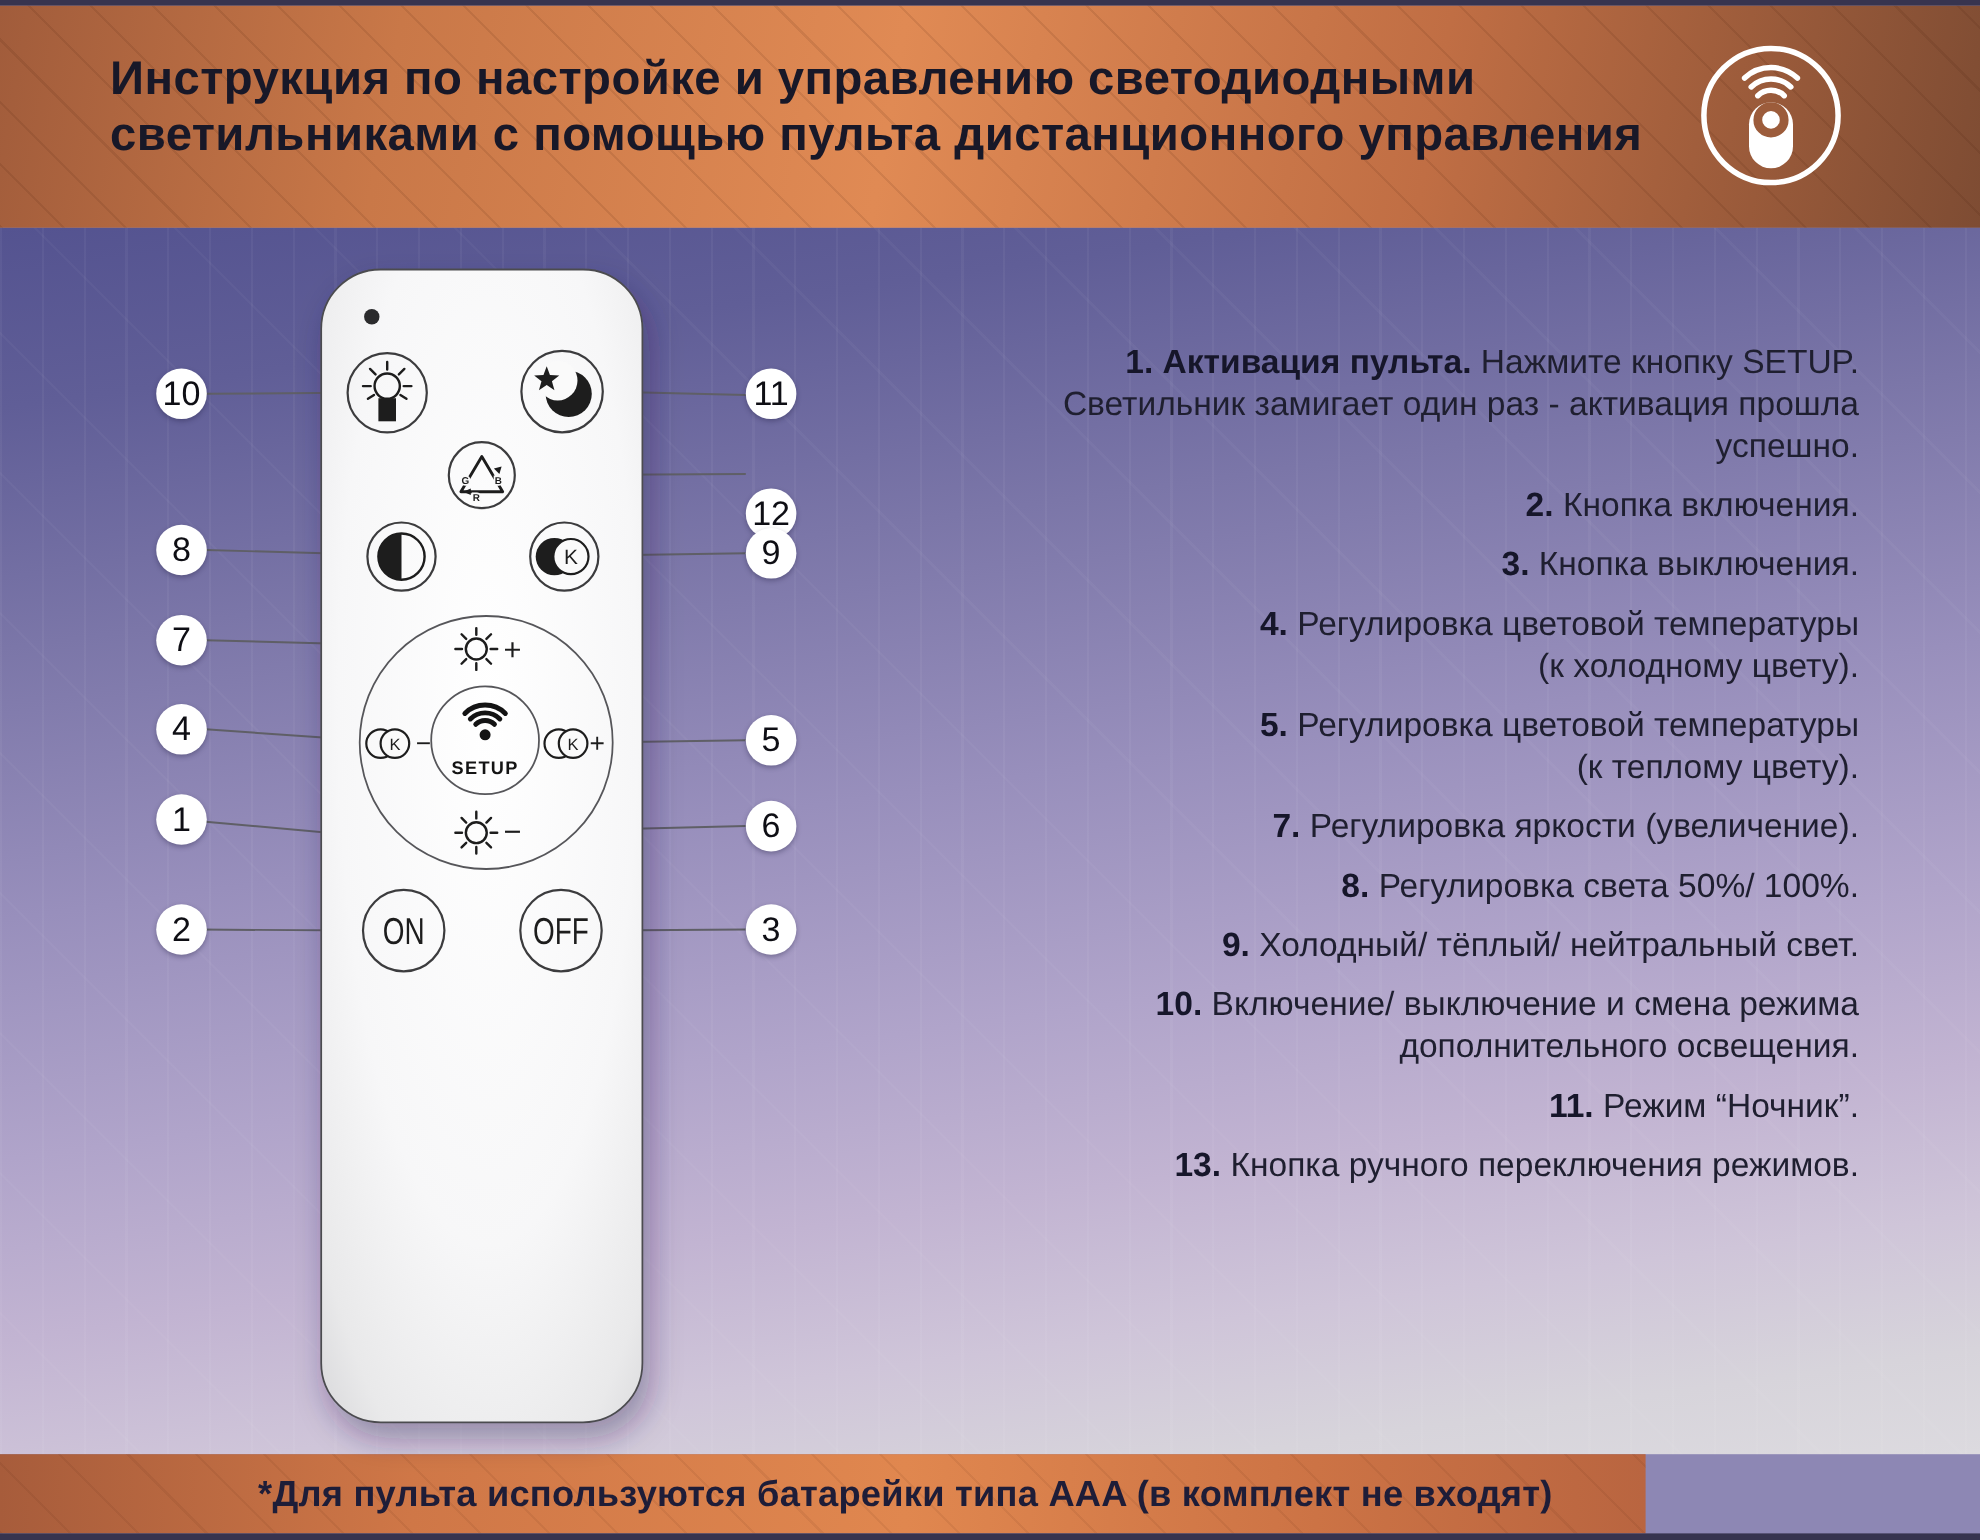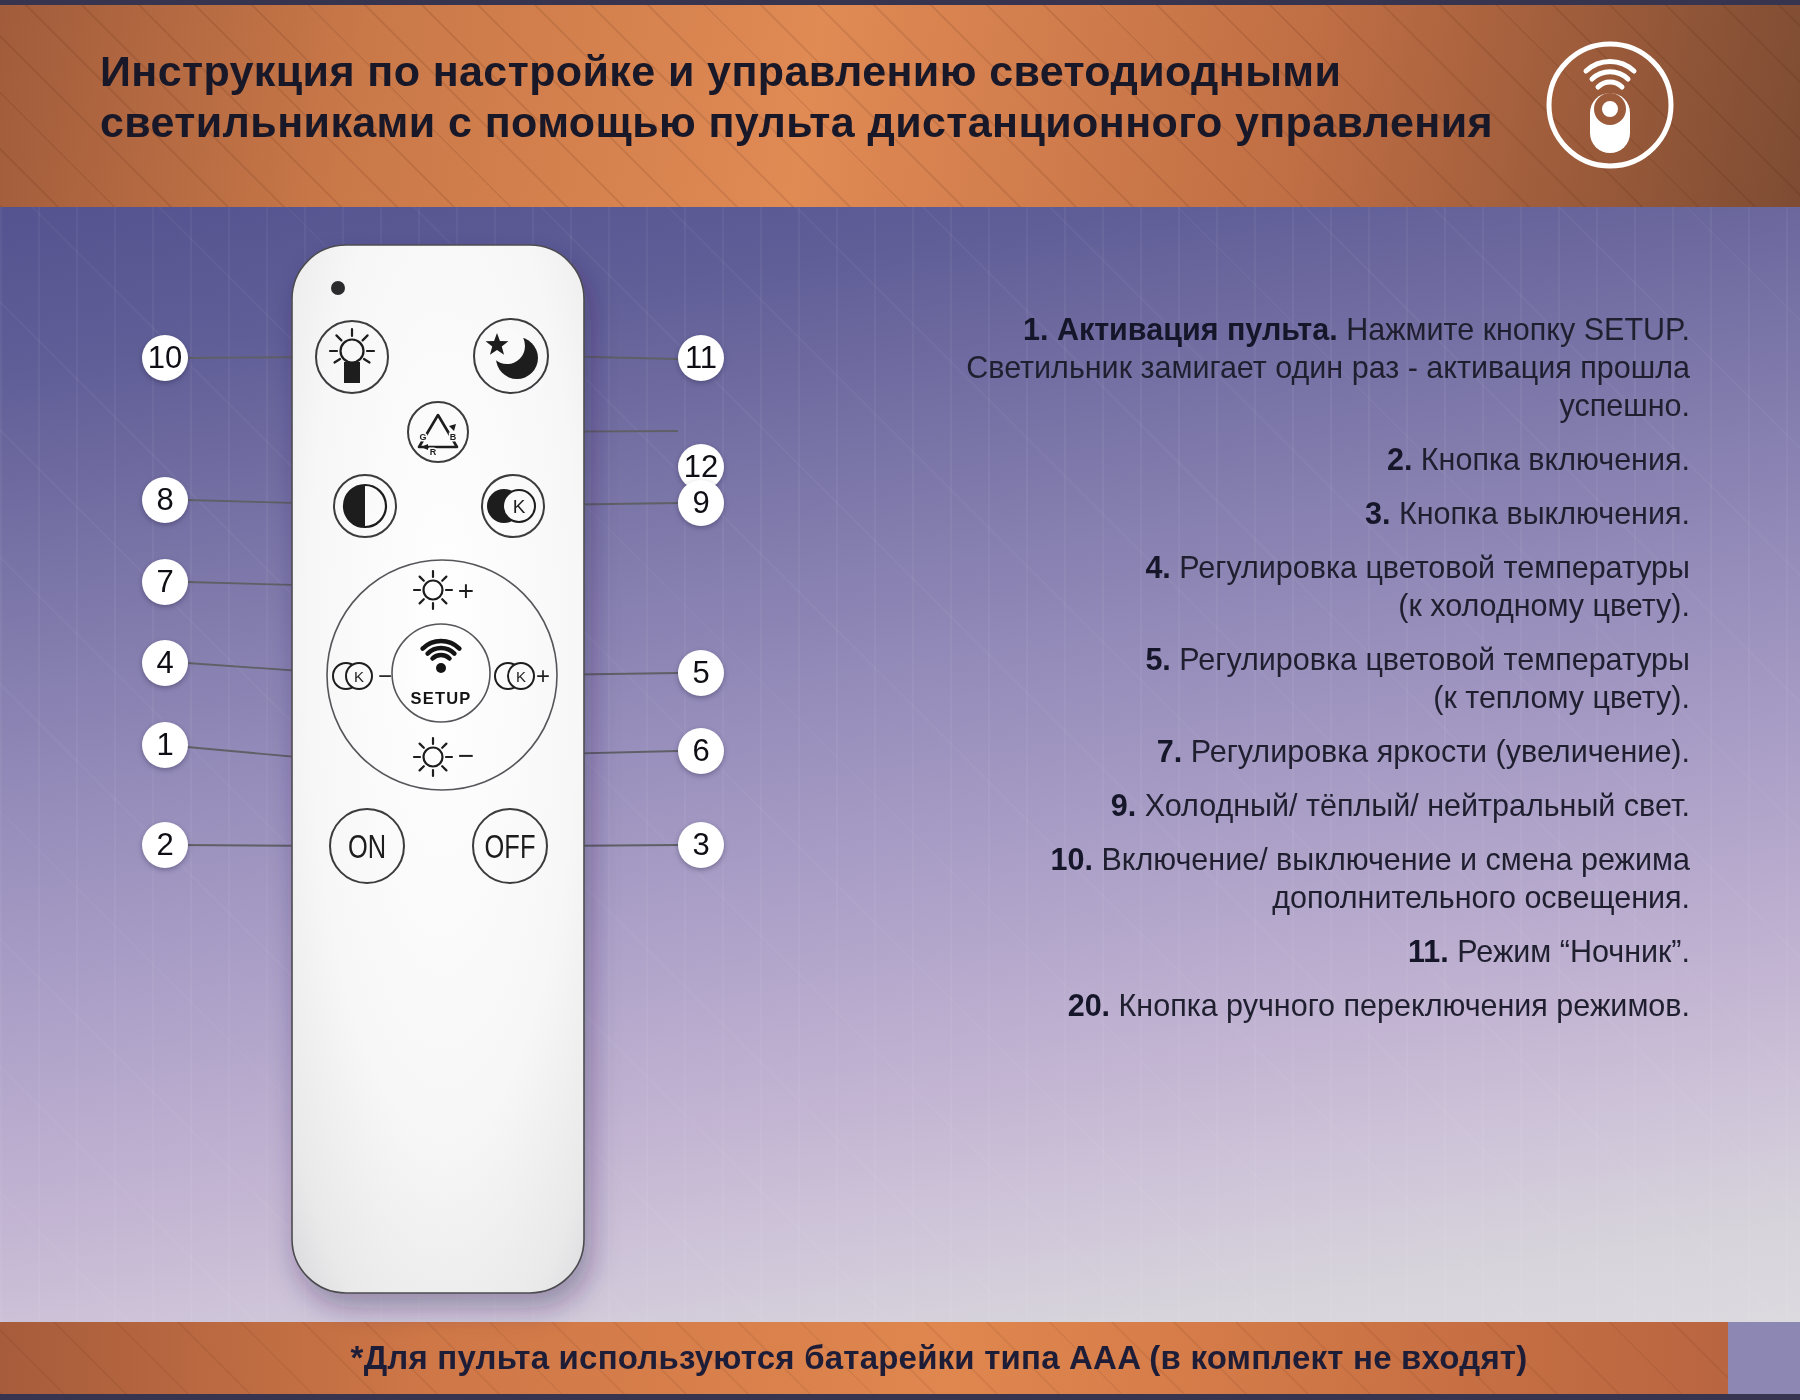--- a/index.html
+++ b/index.html
@@ -31,21 +31,21 @@
     background:linear-gradient(172deg,#545390 0%,#605e97 12%,#7b76a8 28%,#988fbc 46%,#b0a4ca 62%,#c2b4d2 74%,#cfc5d9 84%,#d7d4db 93%,#dcdadf 100%);
   }
   .stage::after{
     content:"";position:absolute;inset:0;
     background:
       repeating-linear-gradient(90deg,rgba(255,255,255,.045) 0 2px,transparent 2px 38px),
       repeating-linear-gradient(45deg,rgba(255,255,255,.03) 0 2px,transparent 2px 90px);
   }
   
   .footer{
-    position:absolute;left:0;top:1322px;width:1728px;height:72px;z-index:2;
+    position:absolute;left:0;top:1322px;width:1496px;height:72px;z-index:2;
     background:linear-gradient(90deg,#a75c3b 0%,#cf7747 25%,#e0874f 55%,#cc7345 80%,#b96540 100%);
     display:flex;align-items:center;justify-content:center;
   }
   .footer::after{
     content:"";position:absolute;inset:0;
     background:repeating-linear-gradient(45deg,rgba(60,20,0,.07) 0 2px,transparent 2px 44px);
   }
   .footer-note{
     position:relative;z-index:2;margin-left:150px;
     font-size:33px;font-weight:700;color:#1e1d38;letter-spacing:.2px;
@@ -242,21 +242,22 @@
     <div class="callout" style="left: 678px; top: 822px;">3</div>
   </div>
 
 <div class="instructions" id="instructions">
     <p><b>1. Активация пульта.</b> Нажмите кнопку SETUP.<br>Светильник замигает один раз - активация прошла<br>успешно.</p>
     <p><b>2.</b> Кнопка включения.</p>
     <p><b>3.</b> Кнопка выключения.</p>
     <p><b>4.</b> Регулировка цветовой температуры<br>(к холодному цвету).</p>
     <p><b>5.</b> Регулировка цветовой температуры<br>(к теплому цвету).</p>
     <p><b>7.</b> Регулировка яркости (увеличение).</p>
+    <p><b>8.</b> Регулировка света 50%/ 100%.</p>
     <p><b>9.</b> Холодный/ тёплый/ нейтральный свет.</p>
     <p><b>10.</b> Включение/ выключение и смена режима<br>дополнительного освещения.</p>
     <p><b>11.</b> Режим “Ночник”.</p>
-    <p><b>20.</b> Кнопка ручного переключения режимов.</p>
+    <p><b>13.</b> Кнопка ручного переключения режимов.</p>
   </div>
 
 <div class="footer">
   <div class="footer-note">*Для пульта используются батарейки типа AAA (в комплект не входят)</div>
 </div>
 
 </body></html>

